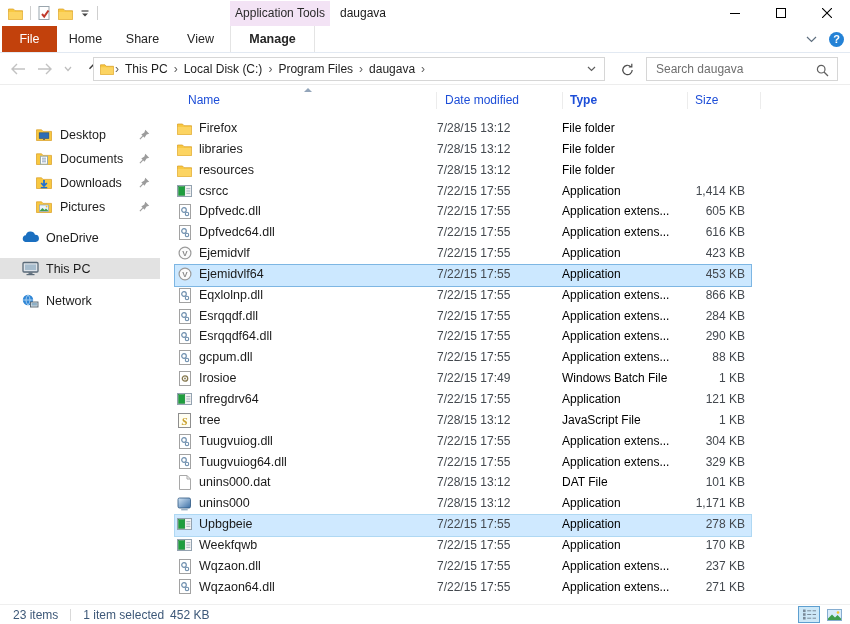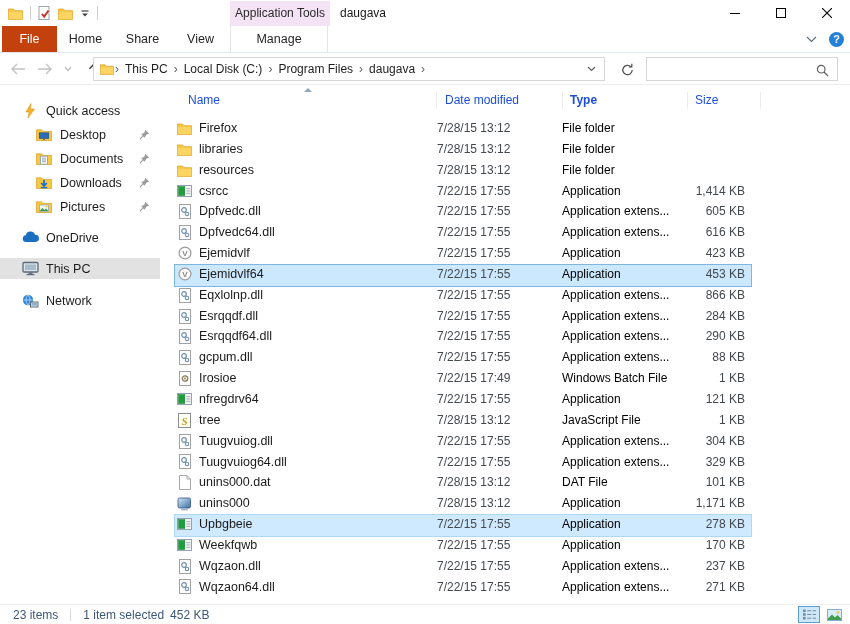--- a/index.html
+++ b/index.html
@@ -21,21 +21,21 @@
 
   
   .tabsrow { position:absolute; top:26px; left:0; right:0; height:27px; background:#fff; border-bottom:1px solid #e2e9f2; }
   .tabs { display:flex; padding-left:2px; height:26px; }
   .tab { height:26px; line-height:26px; text-align:center; font-size:12.5px; color:#262626; }
   .tab:nth-child(1){ width:55px; }
   .tab:nth-child(2){ width:57px; }
   .tab:nth-child(3){ width:57px; }
   .tab:nth-child(4){ width:59px; }
   .tab.active { background:#c2410c; color:#fff; }
-  .tab.contextual { width:98px; border-left:1px solid #e4e4e4; border-right:1px solid #e4e4e4; }
+  .tab.contextual { width:85px; border-left:1px solid #e4e4e4; border-right:1px solid #e4e4e4;font-weight:bold; }
   .ribbon-right { position:absolute; right:6px; top:0; height:26px; display:flex; align-items:center; gap:12px; }
   .help-btn { width:15px; height:15px; border-radius:50%; background:#2482d6; color:#fff;
               font-size:11px; line-height:15px; text-align:center; font-weight:bold; }
 
   
   .addressrow { position:absolute; top:53px; left:0; right:0; height:32px; background:#fff; border-bottom:1px solid #ededed; }
   .addr-nav { position:absolute; left:10px; top:0; height:32px; display:flex; align-items:center; gap:11px; }
   .breadcrumb { position:absolute; left:93px; top:4px; width:512px; height:24px;
                 border:1px solid #d6d6d6; background:#fff; display:flex; align-items:center; }
   .breadcrumb .icon { margin-left:6px; display:inline-flex; }
@@ -225,39 +225,32 @@
           </svg>
         </span>
       </div>
     <div class="refresh-btn">
       <svg width="13" height="13">
           <path d="M11.2 7 a4.7 4.7 0 1 1 -1.4 -3.4" stroke="#4a4a4a" stroke-width="1.2" fill="none"></path>
           <path d="M10.8 0.8 v3 h-3" stroke="#4a4a4a" stroke-width="1.2" fill="none"></path>
         </svg>
     </div>
     <div class="searchbox">
+      <input type="text" placeholder="Search daugava" style="">
       <span class="icon">
         <svg width="13" height="13">
             <circle cx="5.2" cy="5.2" r="3.8" fill="none" stroke="#5f5f5f" stroke-width="1.2"></circle>
             <line x1="8" y1="8" x2="12" y2="12" stroke="#5f5f5f" stroke-width="1.2"></line>
           </svg>
       </span>
     </div>
   </div>
 
   <div class="main">
     <div class="sidebar">
-        <div class="side-item level0" style="top: 15px;">
-          <span class="icon">
-            <svg width="12" height="16">
-              <path d="M7 0.5 L1.8 9 H5.2 L3.8 15.2 L10.6 6 H6.6 Z" fill="#f9b12b" stroke="#d58f12" stroke-width="0.5"></path>
-            </svg>
-          </span>
-          <span>Quick access</span>
-        </div>
         <div class="side-item level1" style="top: 39px;">
           <span class="icon">
             <svg width="16" height="13">
               <path d="M0.5 1.8 L5.6 1.8 L7 3.4 L15.5 3.4 L15.5 12.5 L0.5 12.5 Z" fill="#f8c840" stroke="#d89c22" stroke-width="0.7"></path>
               <rect x="3.2" y="4.8" width="9.6" height="5.6" fill="#2e6db5" stroke="#1c4c86" stroke-width="0.6"></rect>
               <rect x="7" y="10.6" width="2" height="1.4" fill="#6b6b6b"></rect>
             </svg>
           </span>
           <span>Desktop</span>
           <span class="pin">

